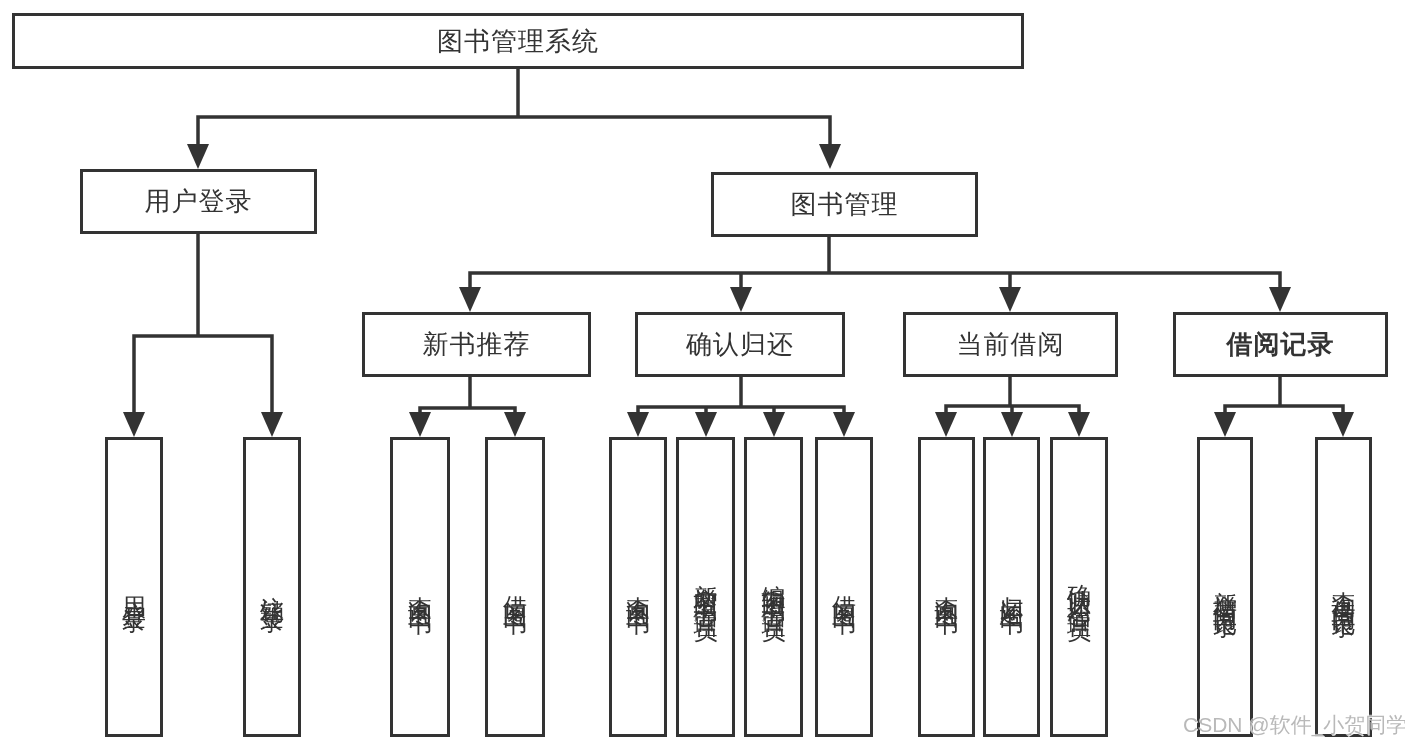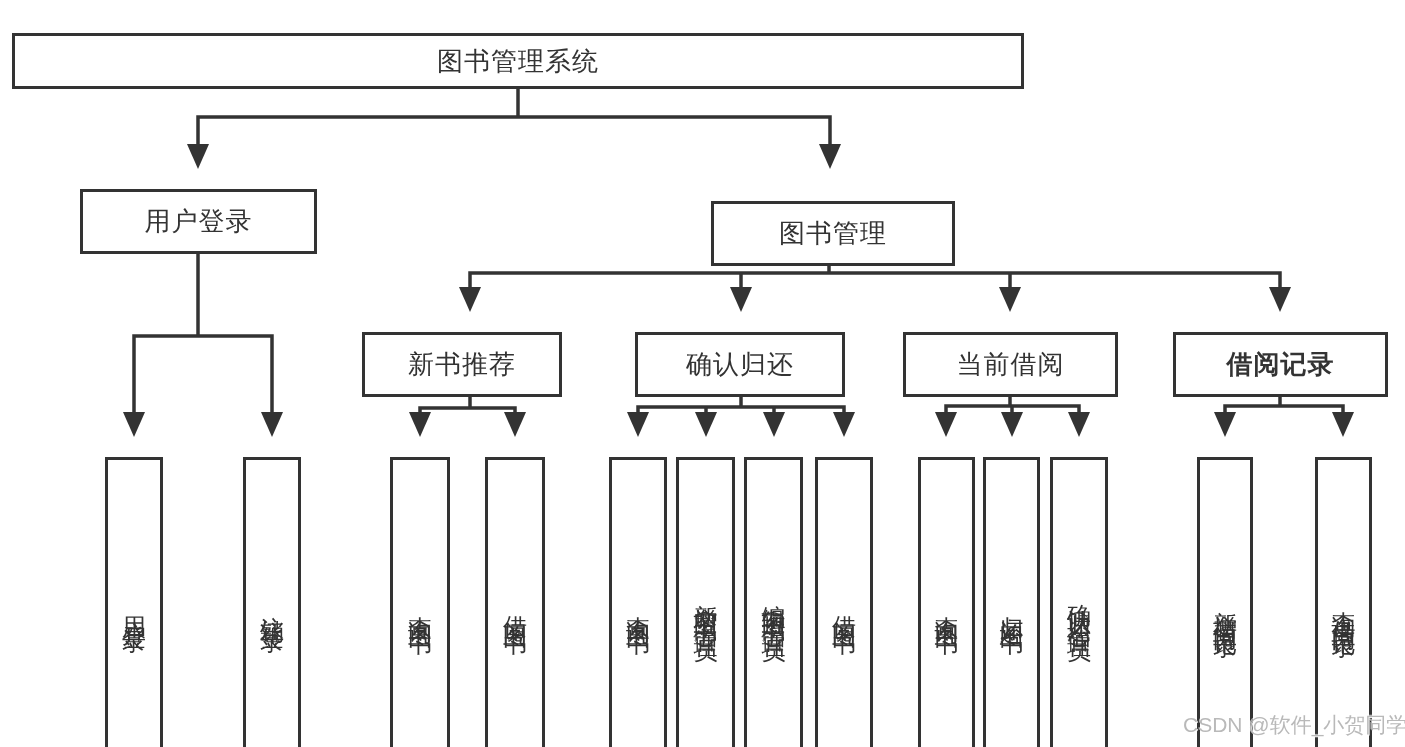--- a/index.html
+++ b/index.html
@@ -36,21 +36,20 @@
   }
   .node {
     position: absolute;
     background: #ffffff;
     border: 3px solid var(--border);
     color: var(--text);
     display: flex;
     align-items: center;
     justify-content: center;
     text-align: center;
-    margin-top: 20px;
   }
   .node.h { font-size: 26px; letter-spacing: 1px; }
   .node.v { font-size: 24px; }
   .node.v .vtext {
     writing-mode: vertical-rl;
     text-orientation: mixed;
     letter-spacing: 5px;
     line-height: 1;
     white-space: nowrap;
   }
@@ -116,23 +115,23 @@
 
     <path d="M1280 377 L1280 406"></path>
     <path d="M1225 414 L1225 406 L1343 406 L1343 414"></path>
     <polygon points="1214,412 1236,412 1225,437"></polygon>
     <polygon points="1332,412 1354,412 1343,437"></polygon>
   </svg>
 
   <div class="node h" style="left:12px; top:13px; width:1012px; height:56px;">图书管理系统</div>
 
   <div class="node h" style="left:80px; top:169px; width:237px; height:65px;">用户登录</div>
-  <div class="node h" style="left:711px; top:181px; width:244px; height:65px;">图书管理</div>
+  <div class="node h" style="left:711px; top:172px; width:267px; height:65px;">图书管理</div>
 
-  <div class="node h" style="left:362px; top:312px; width:200px; height:65px;">新书推荐</div>
+  <div class="node h" style="left:362px; top:312px; width:229px; height:65px;">新书推荐</div>
   <div class="node h" style="left:635px; top:312px; width:210px; height:65px;">确认归还</div>
   <div class="node h" style="left:903px; top:312px; width:215px; height:65px;">当前借阅</div>
   <div class="node h" style="left:1173px; top:312px; width:215px; height:65px;font-weight:bold;">借阅记录</div>
 
   <div class="node v" style="left:105px; top:437px; width:58px; height:300px;">
     <span class="vtext">用户登录</span>
   </div>
   <div class="node v" style="left:243px; top:437px; width:58px; height:300px;">
     <span class="vtext">注销登录</span>
   </div>

